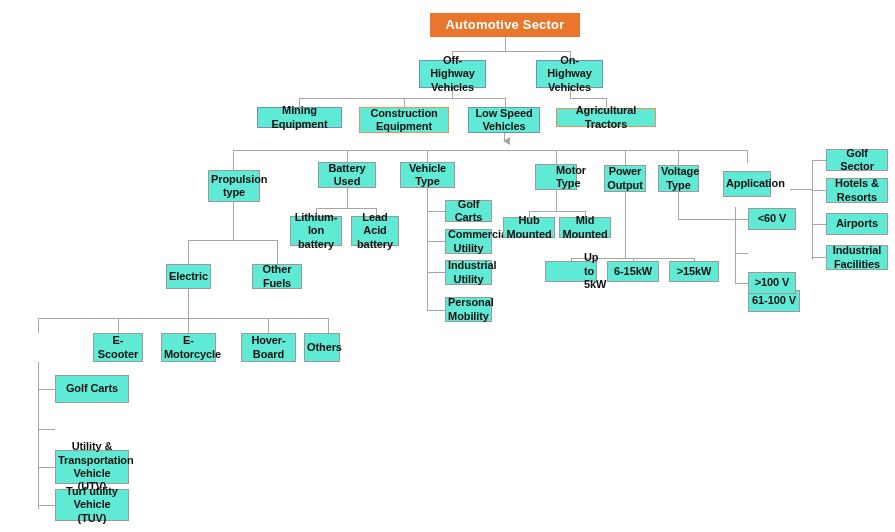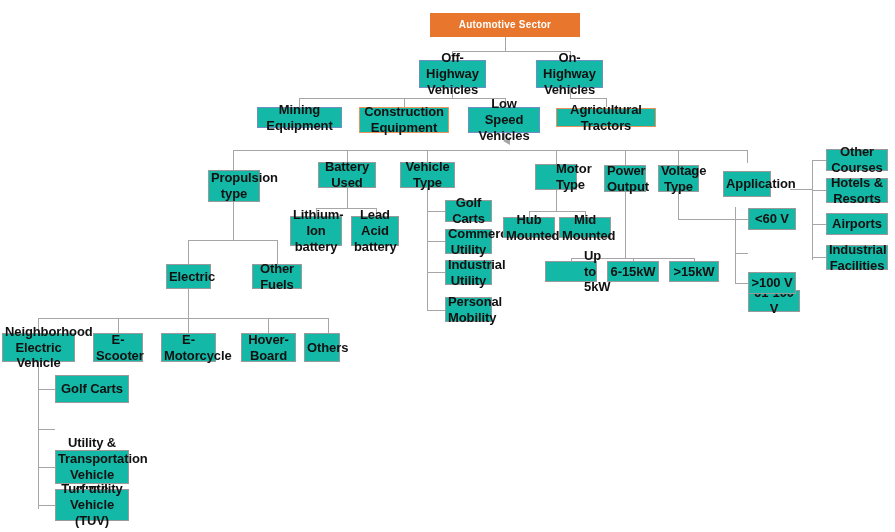--- a/index.html
+++ b/index.html
@@ -6,35 +6,35 @@
   body{font-family:"Liberation Sans",sans-serif;}
   #canvas{position:relative;width:895px;height:532px;background:#ffffff;overflow:hidden;}
   #wires{position:absolute;left:0;top:0;width:895px;height:532px;pointer-events:none;}
   .node{
     position:absolute;
     box-sizing:border-box;
     display:flex;
     align-items:center;
     justify-content:center;
     text-align:center;
-    background:#14b8a6;
+    background:#5eead4;
     border:1px solid #808080;
     color:#111111;
     font-weight:bold;
-    font-size:13px;
+    font-size:11px;
     line-height:1.22;
     letter-spacing:-0.1px;
     padding:1px 2px;
     z-index:2;
   }
   .node.root{
     background:#e8762c;
     border:1px solid #e8762c;
     color:#ffffff;
-    font-size:10px;
+    font-size:13px;
     letter-spacing:0.2px;
   }
   .node.blue{border:1px solid #6e90c0;}
   .node.orange{border:1px solid #e8935a;}
   .node.gray{border:1px solid #9a9a9a;}
   .node span{display:block;width:100%;}
 </style>
 </head>
 <body>
 
@@ -238,21 +238,21 @@
 
   <div class="node gray" style="left:748px;top:242px;width:52px;height:22px;margin-top:48px;">
     <span>61-100 V</span>
   </div>
 
   <div class="node gray" style="left:748px;top:272px;width:48px;height:22px;">
     <span>&gt;100 V</span>
   </div>
 
   <div class="node gray" style="left:826px;top:149px;width:62px;height:22px;">
-    <span>Other Courses</span>
+    <span>Golf Sector</span>
   </div>
 
   <div class="node gray" style="left:826px;top:178px;width:62px;height:25px;">
     <span>Hotels &amp; Resorts</span>
   </div>
 
   <div class="node gray" style="left:826px;top:213px;width:62px;height:22px;">
     <span>Airports</span>
   </div>
 
@@ -261,23 +261,20 @@
   </div>
 
   <div class="node gray" style="left:166px;top:264px;width:45px;height:25px;">
     <span>Electric</span>
   </div>
 
   <div class="node gray" style="left:252px;top:264px;width:50px;height:25px;">
     <span>Other Fuels</span>
   </div>
 
-  <div class="node gray" style="left:2px;top:333px;width:73px;height:29px;">
-    <span>Neighborhood Electric Vehicle</span>
-  </div>
 
   <div class="node gray" style="left:93px;top:333px;width:50px;height:29px;">
     <span>E-Scooter</span>
   </div>
 
   <div class="node gray" style="left:161px;top:333px;width:55px;height:29px;">
     <span>E-Motorcycle</span>
   </div>
 
   <div class="node gray" style="left:241px;top:333px;width:55px;height:29px;">

